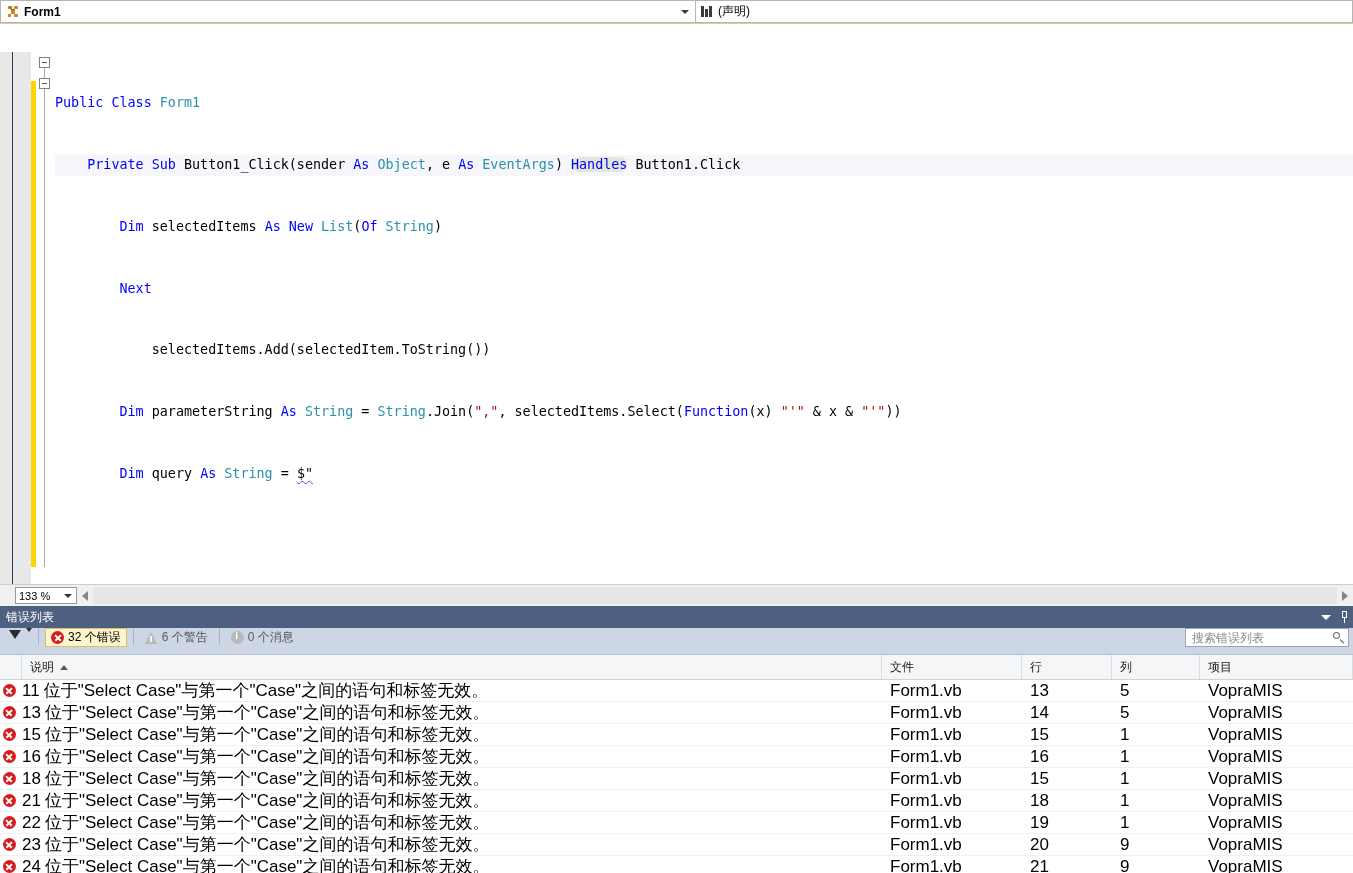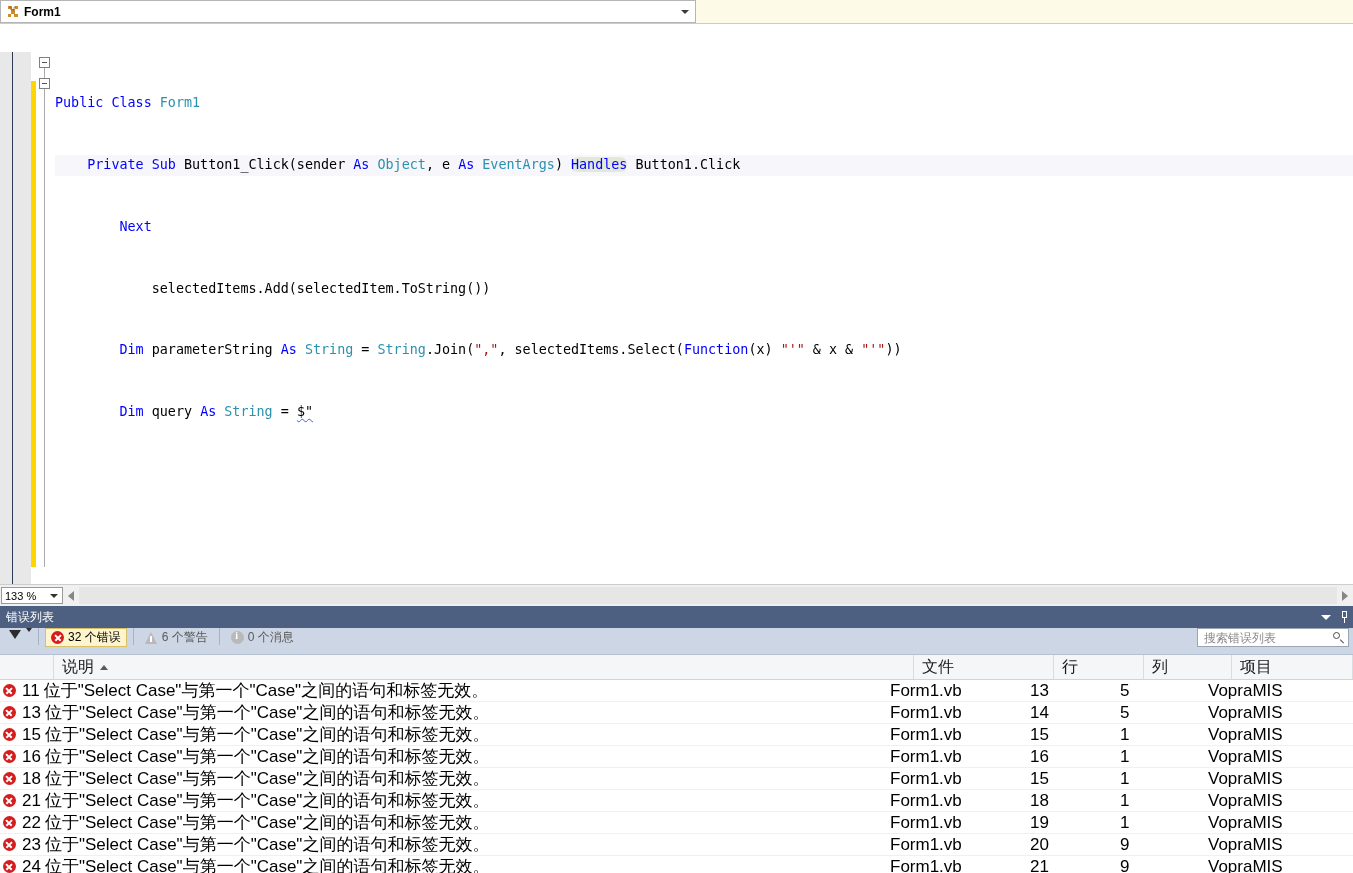--- a/index.html
+++ b/index.html
@@ -71,21 +71,21 @@
     text-decoration-thickness:1px;
     text-underline-offset:2px;
   }
 
   
   .ed-hscroll{
     height:21px;display:flex;align-items:center;
     background:#f0f0f0;border-top:1px solid #cdcdcd;
   }
   .zoom-combo{
-    width:62px;height:17px;margin-left:1px;background:#fff;border:1px solid #9a9a9a;
+    width:62px;height:17px;margin-left:15px;background:#fff;border:1px solid #9a9a9a;
     display:flex;align-items:center;font-size:11px;position:relative;box-sizing:border-box;
   }
   .zoom-combo span{margin-left:3px;}
   .zoom-combo .combo-arrow{border-top-color:#333;right:4px;}
   .hs-left,.hs-right{width:16px;height:17px;display:flex;align-items:center;justify-content:center;}
   .tri-l{width:0;height:0;border-top:5px solid transparent;border-bottom:5px solid transparent;border-right:6px solid #868686;}
   .tri-r{width:0;height:0;border-top:5px solid transparent;border-bottom:5px solid transparent;border-left:6px solid #868686;}
   .hs-track{flex:1;height:17px;background:#e6e6e6;}
 
   
@@ -117,35 +117,35 @@
     content:"";position:absolute;left:2.5px;top:6px;width:8px;height:1.6px;background:#fff;
   }
   .ico-err:before{transform:rotate(45deg);} .ico-err:after{transform:rotate(-45deg);}
   .ico-warn{width:13px;height:12px;position:relative;margin-right:4px;flex:none;}
   .ico-warn:before{content:"";position:absolute;left:0;top:0;width:0;height:0;border-left:6.5px solid transparent;border-right:6.5px solid transparent;border-bottom:12px solid #b9b9b9;}
   .ico-warn:after{content:"";position:absolute;left:5.8px;top:4px;width:1.4px;height:6px;background:#fff;}
   .ico-info{width:13px;height:13px;border-radius:50%;background:#b9b9b9;position:relative;margin-right:4px;flex:none;}
   .ico-info:after{content:"i";position:absolute;left:4.5px;top:-1px;color:#fff;font-size:10px;font-weight:bold;font-family:"Liberation Serif",serif;}
   .chip .dim{color:#5a5a5a;}
   .searchbox{
-    margin-left:auto;margin-right:4px;width:152px;height:19px;background:#fff;
+    margin-left:auto;margin-right:4px;width:164px;height:19px;background:#fff;
     border:1px solid #9aa6b6;display:flex;align-items:center;box-sizing:border-box;
   }
   .searchbox input{
     border:none;outline:none;flex:1;font-size:12px;margin-left:4px;
     font-family:"Liberation Sans",sans-serif;color:#000;background:transparent;width:100%;
   }
   .searchbox input::placeholder{color:#8a8a8a;}
   .mag{width:15px;height:15px;position:relative;flex:none;margin-right:2px;}
   .mag:before{content:"";position:absolute;left:2px;top:2px;width:7px;height:7px;border:1.4px solid #4a4a4a;border-radius:50%;box-sizing:border-box;}
   .mag:after{content:"";position:absolute;left:9px;top:9px;width:5px;height:1.4px;background:#4a4a4a;transform:rotate(45deg);transform-origin:left center;}
 
   
   .grid{background:#fff;}
-  .ghead{display:flex;height:24px;background:#f5f6f8;border-bottom:1px solid #cfd4da;font-size:16px;padding-left:32px;}
+  .ghead{display:flex;height:24px;background:#f5f6f8;border-bottom:1px solid #cfd4da;font-size:12px;}
   .ghead .gh{
     display:flex;align-items:center;border-right:1px solid #d9dde2;box-sizing:border-box;
     padding-left:8px;color:#1a1a1a;height:24px;
   }
   .sort-caret{margin-left:6px;width:0;height:0;border-left:4px solid transparent;border-right:4px solid transparent;border-bottom:5px solid #5a5a5a;}
   .grow{display:flex;height:21px;align-items:center;font-size:17px;border-bottom:1px solid #f0f0f0;}
   .grow .gc{display:flex;align-items:center;box-sizing:border-box;height:21px;overflow:hidden;white-space:nowrap;}
   .c-icon{width:22px;justify-content:center;flex:none;}
   .c-desc{width:860px;flex:none;}
   .c-file{width:140px;flex:none;padding-left:8px;}
@@ -163,38 +163,47 @@
     <div class="combo-class">
       <span class="form-icon">
         <svg width="14" height="13" viewBox="0 0 14 13">
           <path d="M2 1 L6 1 L6 4 L9 4 L9 1 L12 1 L12 4 L9 4 L9 9 L12 9 L12 12 L8 12 L8 9 L5 9 L5 12 L2 12 L2 9 L5 9 L5 4 L2 4 Z" fill="#d18b2c"></path>
           <path d="M3 2 L5 2 L5 5 L8 5 L8 2 L10 2" fill="none" stroke="#8a5a12" stroke-width="0.7"></path>
         </svg>
       </span>
       <span class="ctext">Form1</span>
       <span class="combo-arrow"></span>
     </div>
+    <div class="combo-member">
+      <span class="member-icon">
+        <i style="height:11px"></i>
+          <i style="height:8px"></i>
+          <i style="height:11px"></i>
+      </span>
+      <span class="ctext">(声明)</span>
+    </div>
   </div>
 
   <div class="editor">
     <div class="ed-indicator"></div>
     <div class="ed-leftpad"></div>
     <div class="ed-change">
       <div class="yellowbar"></div>
     </div>
     <div class="ed-outline">
       <div class="glyph" style="top:5px;"></div>
       <div class="vline" style="top:16px;height:13px;"></div>
       <div class="glyph" style="top:26px;"></div>
       <div class="vline" style="top:37px;height:478px;"></div>
     </div>
 
     <div class="code">
       <div class="ln"><span class="kw">Public Class </span><span class="ty">Form1</span></div>
       <div class="ln cur-line">    <span class="kw">Private Sub </span>Button1_Click(sender <span class="kw">As </span><span class="ty">Object</span>, e <span class="kw">As </span><span class="ty">EventArgs</span>) <span class="kw hl">Handles</span> Button1.Click</div>
+      <div class="ln">        <span class="kw">Dim </span>selectedItems <span class="kw">As New </span><span class="ty">List</span>(<span class="kw">Of </span><span class="ty">String</span>)</div>
       <div class="ln">        <span class="kw">Next</span></div>
       <div class="ln">            selectedItems.Add(selectedItem.ToString())</div>
       <div class="ln">        <span class="kw">Dim </span>parameterString <span class="kw">As </span><span class="ty">String</span> = <span class="ty">String</span>.Join(<span class="st">","</span>, selectedItems.Select(<span class="kw">Function</span>(x) <span class="st">"'"</span> &amp; x &amp; <span class="st">"'"</span>))</div>
       <div class="ln">        <span class="kw">Dim </span>query <span class="kw">As </span><span class="ty">String</span> = <span class="sqr">$"</span></div>
       
       
       
       
       
       

